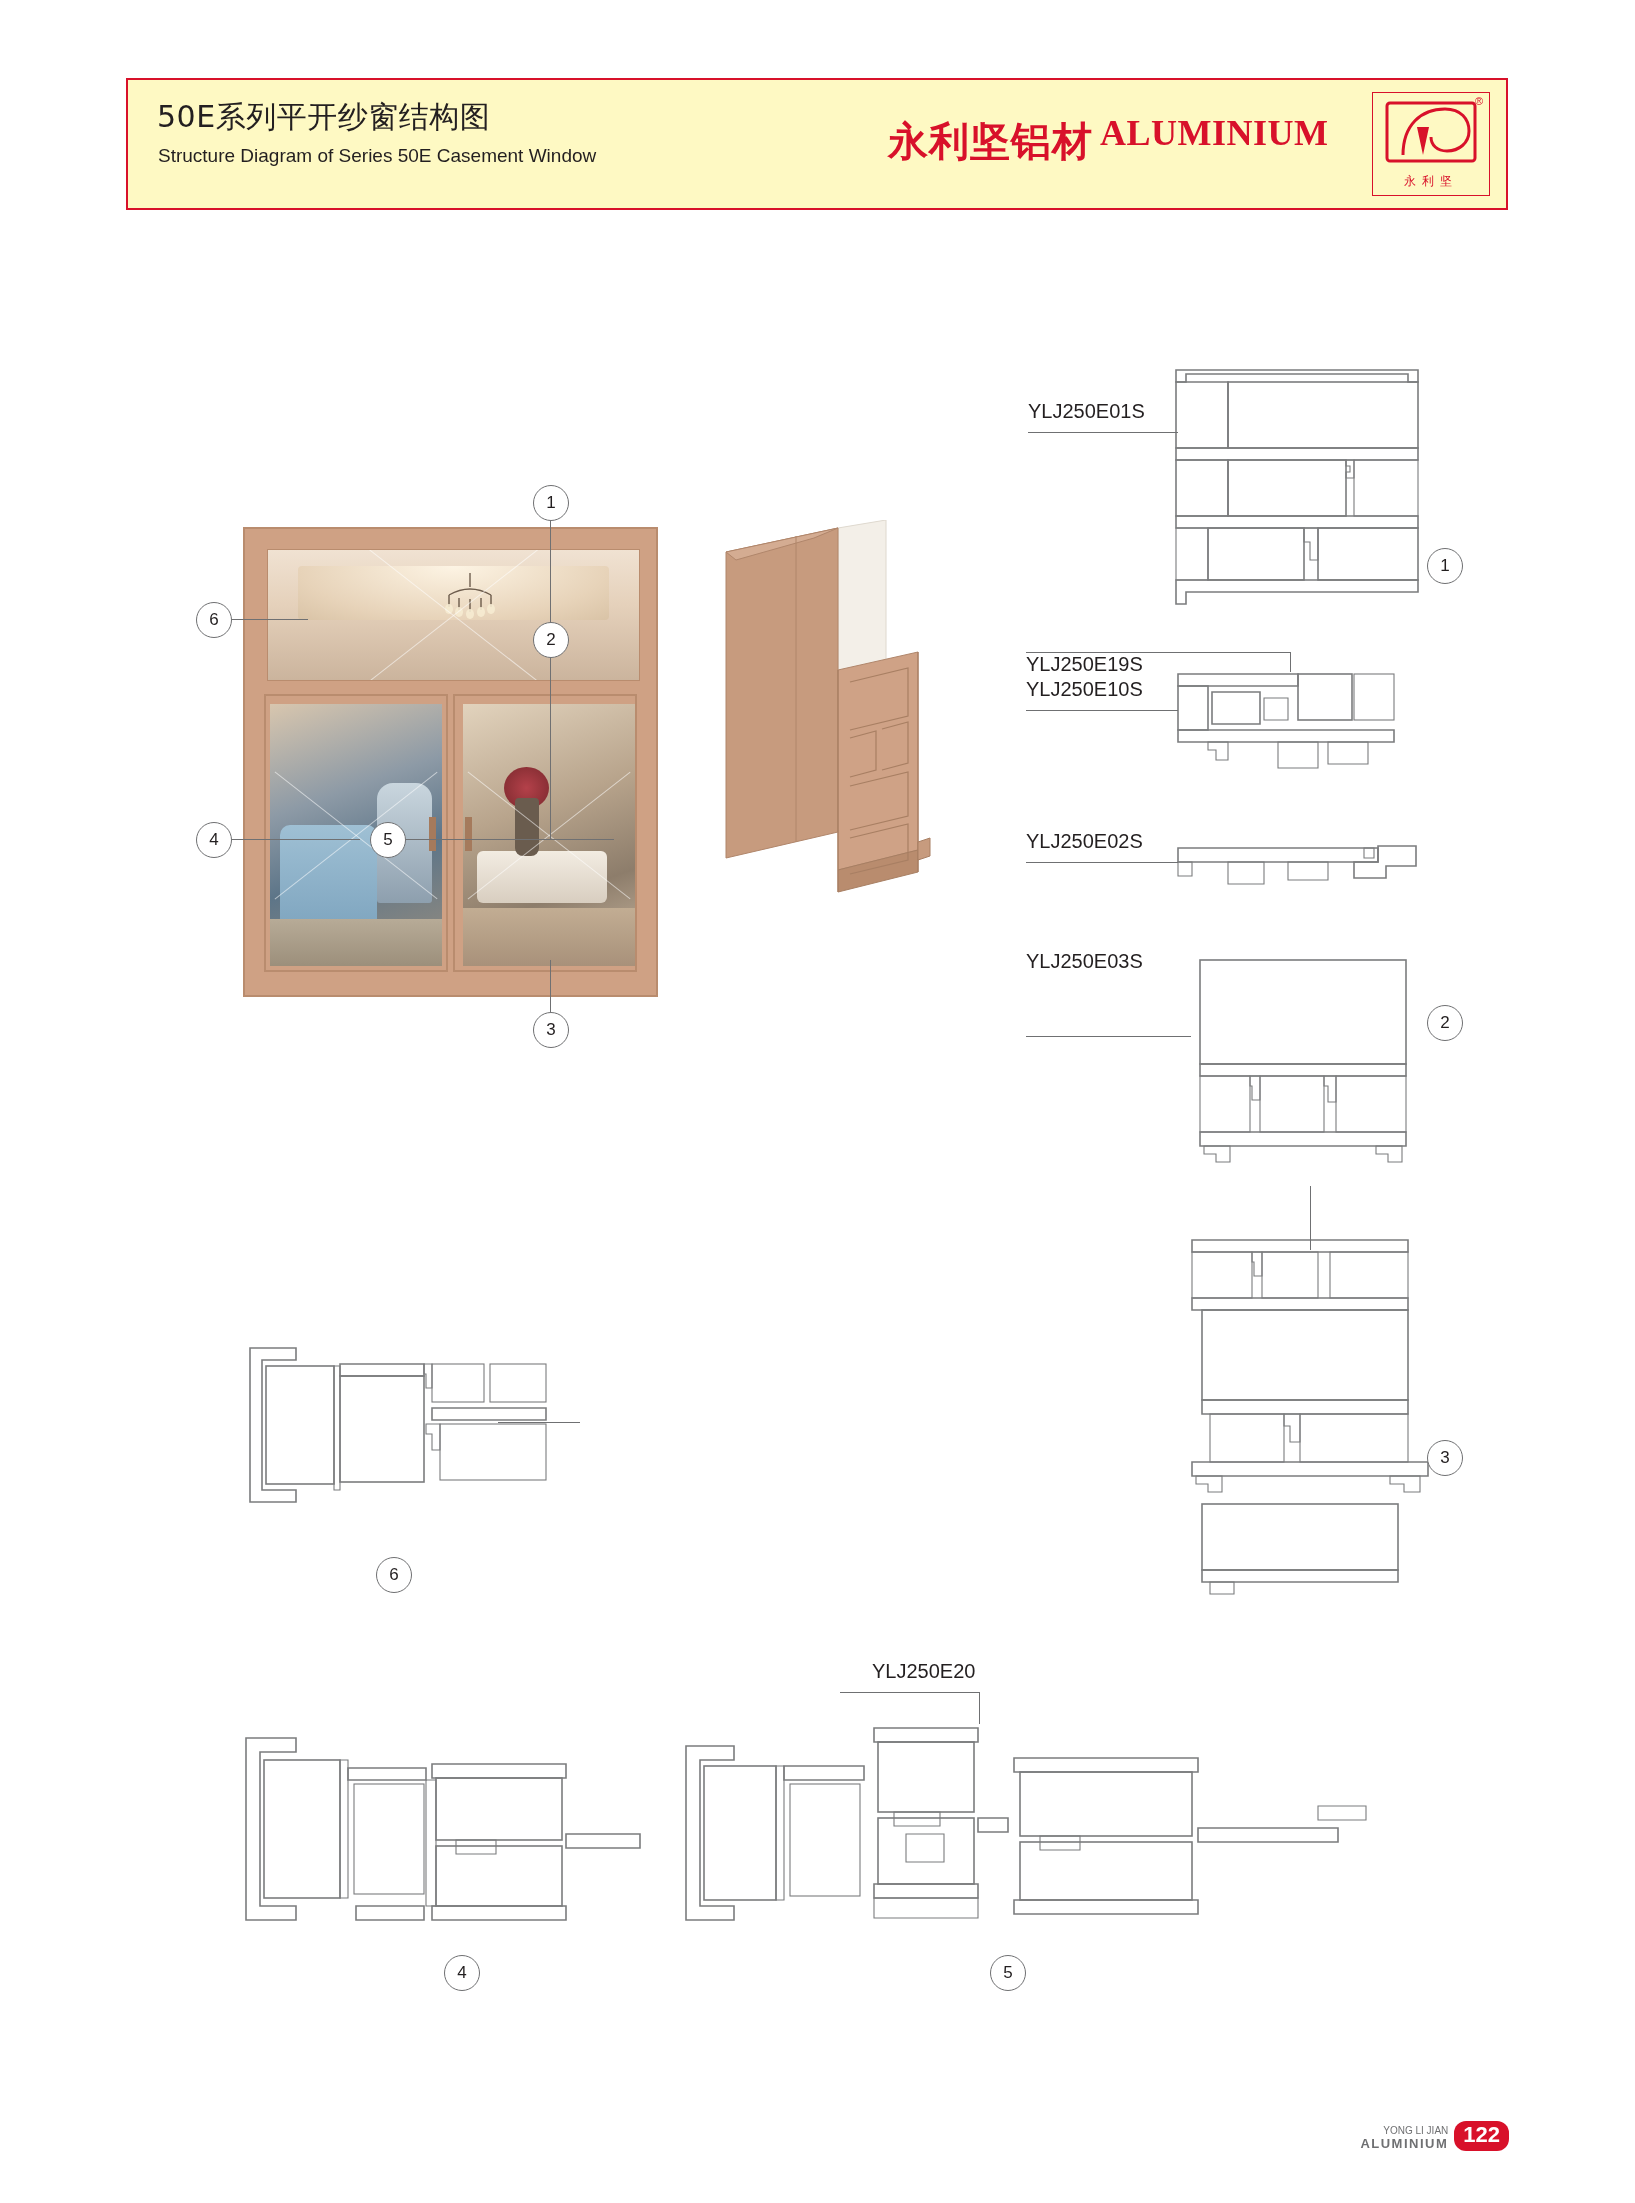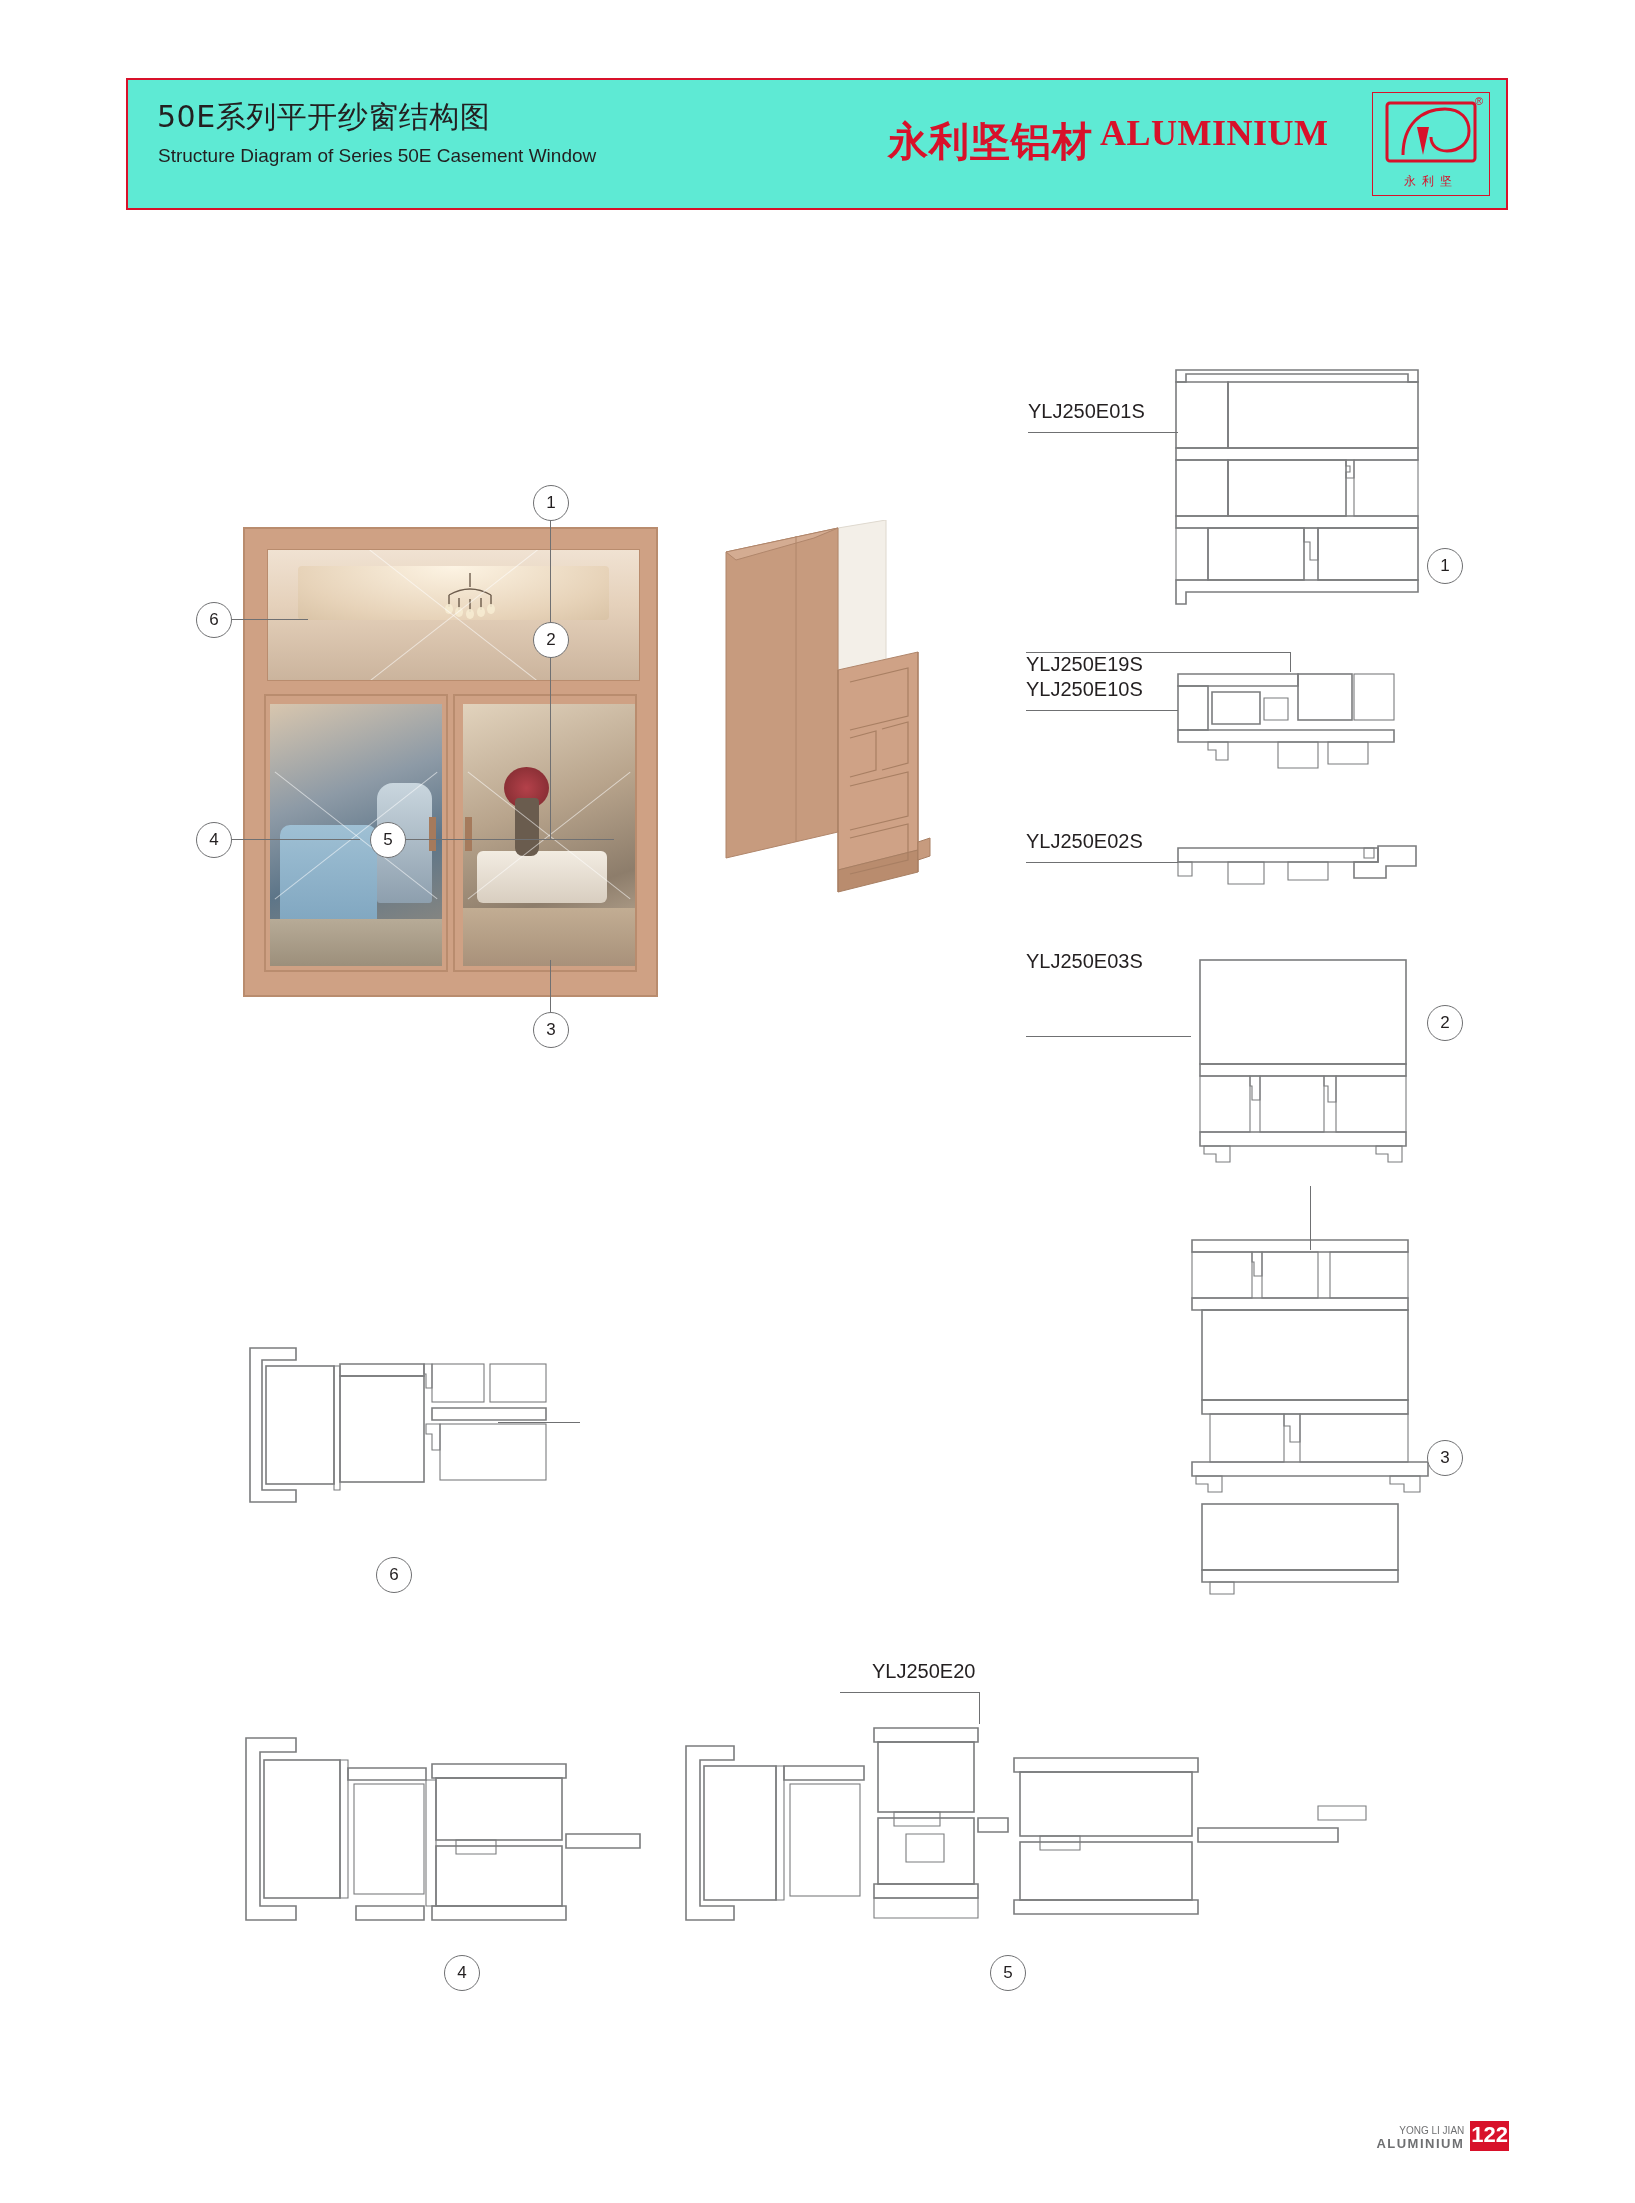--- a/index.html
+++ b/index.html
@@ -1,21 +1,21 @@
 <!DOCTYPE html>
 <html><head>
 <meta charset="utf-8">
 <style>
   html,body{margin:0;padding:0;background:#ffffff;}
   body{width:1635px;height:2203px;position:relative;font-family:"Liberation Sans",sans-serif;overflow:hidden;}
 
   
   .header{
     position:absolute;left:126px;top:78px;width:1382px;height:132px;
-    border:2px solid #d8112a;box-sizing:border-box;background:#5eead4;
+    border:2px solid #d8112a;box-sizing:border-box;background:#fef9c3;
   }
   .header-inner{position:relative;width:100%;height:100%;}
   .title-cn{
     position:absolute;left:29px;top:17px;font-size:30px;color:#231f20;
     font-family:"DejaVu Sans",sans-serif;letter-spacing:0.5px;font-weight:400;
   }
   .title-en{
     position:absolute;left:30px;top:65px;font-size:19px;color:#231f20;
     font-family:"Liberation Sans",sans-serif;
   }
@@ -122,21 +122,21 @@
     fill:none;stroke:#7b7c7e;stroke-width:1.6;stroke-linejoin:miter;
   }
   svg.prof .thin{stroke-width:1.1;}
 
   
   .footer{position:absolute;right:126px;bottom:52px;display:flex;align-items:flex-end;gap:6px;}
   .f-t1{font-size:10px;color:#6f7072;line-height:11px;text-align:right;font-family:"Liberation Sans",sans-serif;margin-top:12px;}
   .f-t2{font-size:13px;color:#6f7072;font-weight:bold;letter-spacing:1.5px;text-align:right;}
   .pagenum{
     background:#d8112a;color:#fff;font-size:22px;font-weight:bold;
-    padding:1px 1px 3px;line-height:26px;
+    padding:1px 9px 3px;line-height:26px;border-radius:12px;
   }
 </style>
 </head>
 <body>
 
 <div class="header">
   <div class="header-inner">
     <div class="title-cn">50E系列平开纱窗结构图</div>
     <div class="title-en">Structure Diagram of Series 50E Casement Window</div>
     <div class="brand-cn">永利坚铝材</div>

